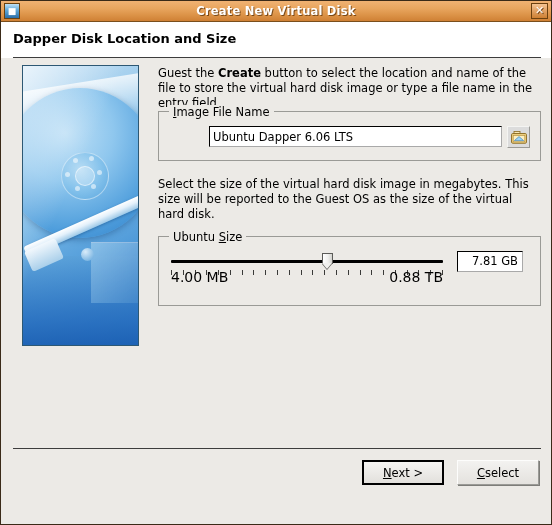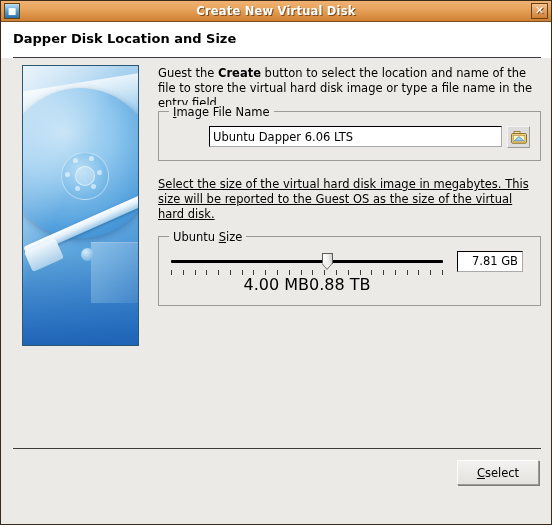--- a/index.html
+++ b/index.html
@@ -362,25 +362,25 @@
     position: absolute;
     top: 0;
     width: 1px;
     height: 5px;
     background: #3a3a38;
     display: block;
   }
   .range-labels {
     position: absolute;
     left: 2px;
-    top: 24px;
+    top: 18px;
     width: 272px;
-    font-size: 16px;
+    font-size: 14px;
     display: flex;
-    justify-content: center;
+    justify-content: space-between;
   }
   .value-box {
     margin-left: 12px;
     width: 66px;
     height: 21px;
     box-sizing: border-box;
     background: #ffffff;
     border: 1px solid #000000;
     border-right-color: #a9a9a9;
     border-bottom-color: #a9a9a9;
@@ -489,21 +489,21 @@
             <svg class="folder-icon" viewBox="0 0 16 13">
               <rect x="3" y="0.5" width="6" height="2.2" fill="#f6e6b4" stroke="#8a6a20" stroke-width="0.8"></rect>
               <rect x="0.6" y="2.6" width="14.8" height="9.6" rx="1" fill="#f7d98a" stroke="#8a6a20" stroke-width="1"></rect>
               <rect x="2.2" y="4.4" width="11.6" height="6.4" fill="#fcefc2" stroke="#b79340" stroke-width="0.7"></rect>
               <path d="M3.4 9.6 L8 5.6 L12.6 9.6 Z" fill="#9ed2f2" stroke="#3f86c0" stroke-width="0.7"></path>
             </svg>
           </div>
         </div>
       </div>
 
-      <p class="paragraph" style="margin:16px 16px 0 0;text-decoration:underline;">Select the size of the virtual hard disk image in megabytes. This size will be reported to the Guest OS as the size of the virtual hard disk.</p>
+      <p class="paragraph" style="margin:16px 16px 0 0;">Select the size of the virtual hard disk image in megabytes. This size will be reported to the Guest OS as the size of the virtual hard disk.</p>
 
       <div class="groupbox" id="size-group">
         <div class="gb-title"><span>Ubuntu </span><u>S</u><span>ize</span></div>
 
         <div class="slider-row">
           <div class="slider-wrap">
             <div class="slider-track"></div>
             <div class="slider-thumb" id="slider-thumb" style="left: 153.38px;">
               <div class="body"></div>
               <div class="tip"></div>
@@ -541,17 +541,18 @@
           </div>
           <div class="value-box">7.81 GB</div>
         </div>
       </div>
 
     </div>
 
     <div id="footer-rule"></div>
 
     <div id="footer">
+      <button class="btn default"><span></span><u>N</u><span>ext &gt;</span></button>
       <button class="btn"><span></span><u>C</u><span>select</span></button>
     </div>
 
   </div>
 </div>
 
 </body></html>

